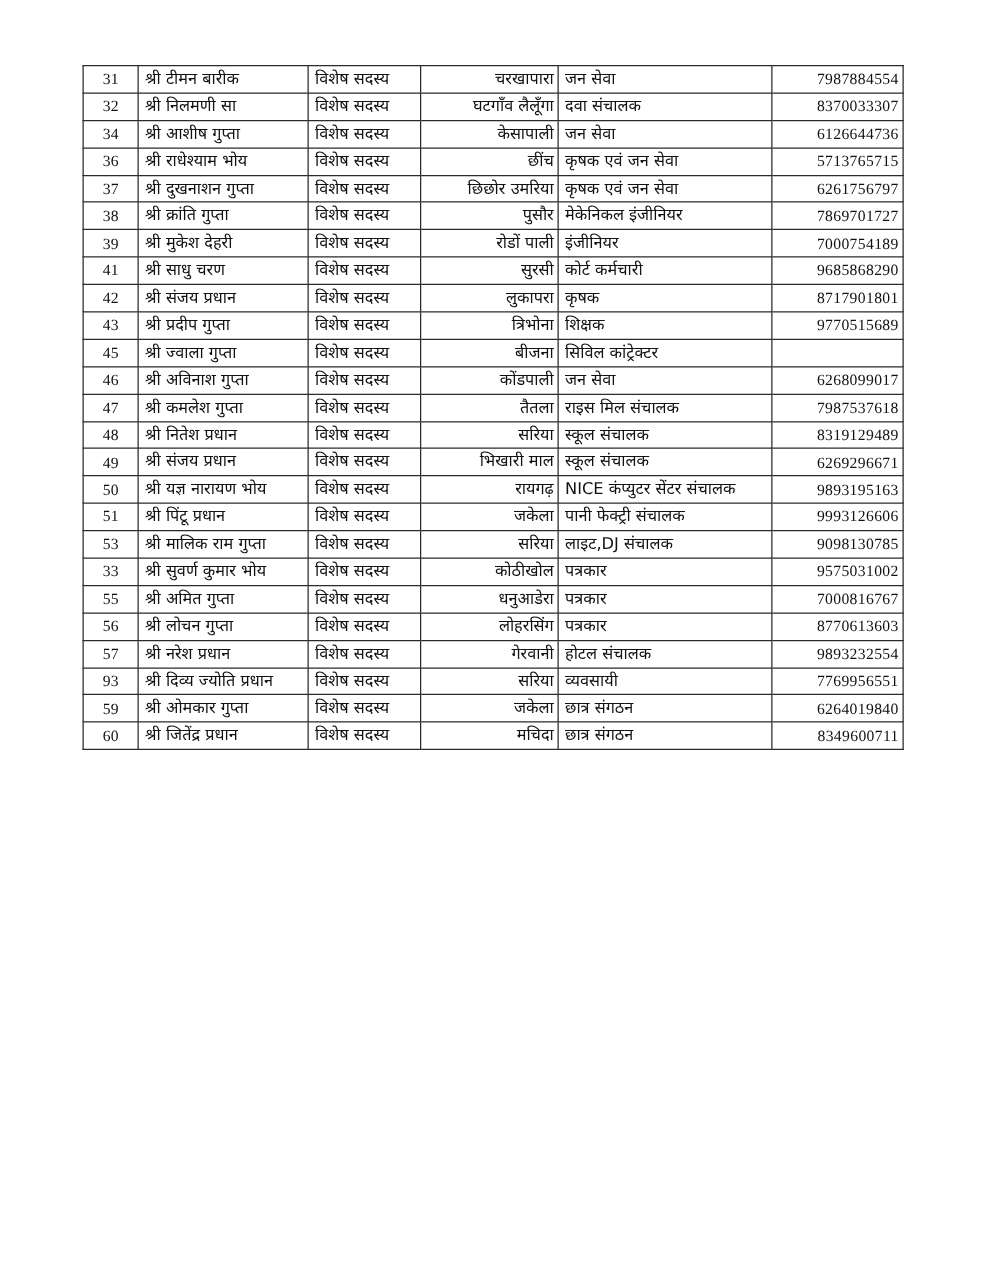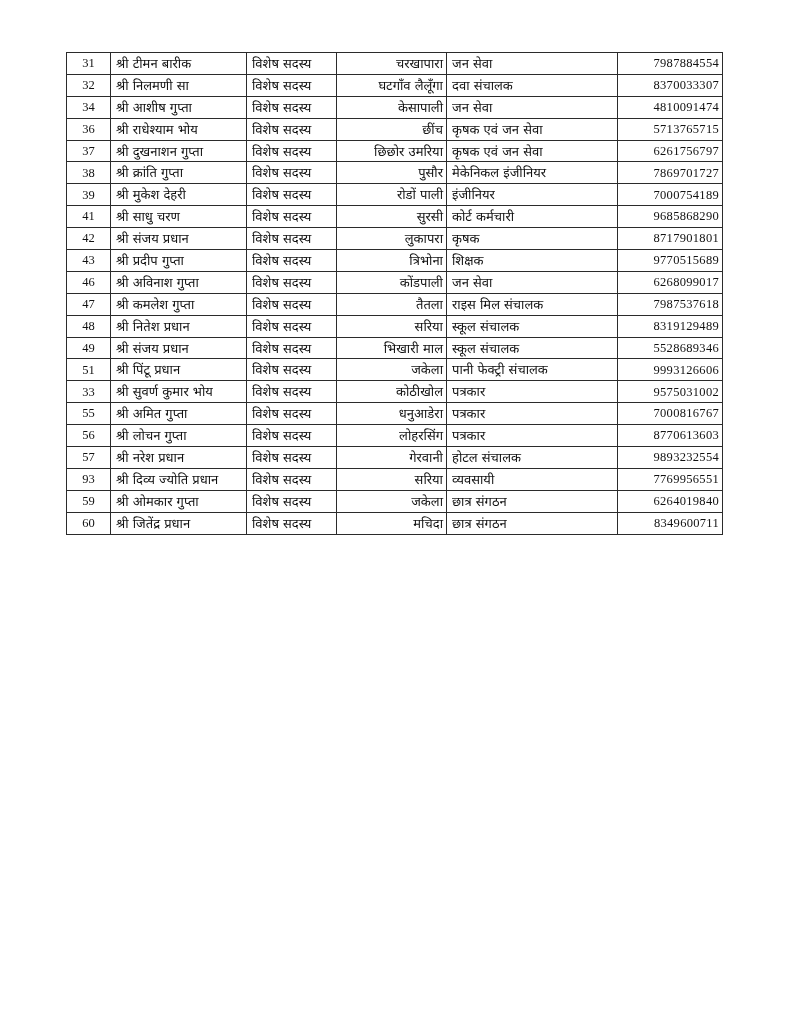--- a/index.html
+++ b/index.html
@@ -95,21 +95,21 @@
           <td class="cell-place">घटगाँव लैलूँगा</td>
           <td class="cell-occ">दवा संचालक</td>
           <td class="cell-phone">8370033307</td>
         </tr>
         <tr>
           <td class="cell-sr">34</td>
           <td class="cell-name">श्री आशीष गुप्ता</td>
           <td class="cell-desig">विशेष सदस्य</td>
           <td class="cell-place">केसापाली</td>
           <td class="cell-occ">जन सेवा</td>
-          <td class="cell-phone">4810091474</td>
+          <td class="cell-phone">6126644736</td>
         </tr>
         <tr>
           <td class="cell-sr">36</td>
           <td class="cell-name">श्री राधेश्याम भोय</td>
           <td class="cell-desig">विशेष सदस्य</td>
           <td class="cell-place">छींच</td>
           <td class="cell-occ">कृषक एवं जन सेवा</td>
           <td class="cell-phone">5713765715</td>
         </tr>
         <tr>
@@ -154,20 +154,28 @@
         </tr>
         <tr>
           <td class="cell-sr">43</td>
           <td class="cell-name">श्री प्रदीप गुप्ता</td>
           <td class="cell-desig">विशेष सदस्य</td>
           <td class="cell-place">त्रिभोना</td>
           <td class="cell-occ">शिक्षक</td>
           <td class="cell-phone">9770515689</td>
         </tr>
         <tr>
+          <td class="cell-sr">45</td>
+          <td class="cell-name">श्री ज्वाला गुप्ता</td>
+          <td class="cell-desig">विशेष सदस्य</td>
+          <td class="cell-place">बीजना</td>
+          <td class="cell-occ">सिविल कांट्रेक्टर</td>
+          <td class="cell-phone"></td>
+        </tr>
+        <tr>
           <td class="cell-sr">46</td>
           <td class="cell-name">श्री अविनाश गुप्ता</td>
           <td class="cell-desig">विशेष सदस्य</td>
           <td class="cell-place">कोंडपाली</td>
           <td class="cell-occ">जन सेवा</td>
           <td class="cell-phone">6268099017</td>
         </tr>
         <tr>
           <td class="cell-sr">47</td>
           <td class="cell-name">श्री कमलेश गुप्ता</td>
@@ -183,29 +191,45 @@
           <td class="cell-place">सरिया</td>
           <td class="cell-occ">स्कूल संचालक</td>
           <td class="cell-phone">8319129489</td>
         </tr>
         <tr>
           <td class="cell-sr">49</td>
           <td class="cell-name">श्री संजय प्रधान</td>
           <td class="cell-desig">विशेष सदस्य</td>
           <td class="cell-place">भिखारी माल</td>
           <td class="cell-occ">स्कूल संचालक</td>
-          <td class="cell-phone">5528689346</td>
+          <td class="cell-phone">6269296671</td>
+        </tr>
+        <tr>
+          <td class="cell-sr">50</td>
+          <td class="cell-name">श्री यज्ञ नारायण भोय</td>
+          <td class="cell-desig">विशेष सदस्य</td>
+          <td class="cell-place">रायगढ़</td>
+          <td class="cell-occ">NICE कंप्युटर सेंटर संचालक</td>
+          <td class="cell-phone">9893195163</td>
         </tr>
         <tr>
           <td class="cell-sr">51</td>
           <td class="cell-name">श्री पिंटू प्रधान</td>
           <td class="cell-desig">विशेष सदस्य</td>
           <td class="cell-place">जकेला</td>
           <td class="cell-occ">पानी फेक्ट्री संचालक</td>
           <td class="cell-phone">9993126606</td>
+        </tr>
+        <tr>
+          <td class="cell-sr">53</td>
+          <td class="cell-name">श्री मालिक राम गुप्ता</td>
+          <td class="cell-desig">विशेष सदस्य</td>
+          <td class="cell-place">सरिया</td>
+          <td class="cell-occ">लाइट,DJ संचालक</td>
+          <td class="cell-phone">9098130785</td>
         </tr>
         <tr>
           <td class="cell-sr">33</td>
           <td class="cell-name">श्री सुवर्ण  कुमार भोय</td>
           <td class="cell-desig">विशेष सदस्य</td>
           <td class="cell-place">कोठीखोल</td>
           <td class="cell-occ">पत्रकार</td>
           <td class="cell-phone">9575031002</td>
         </tr>
         <tr>

